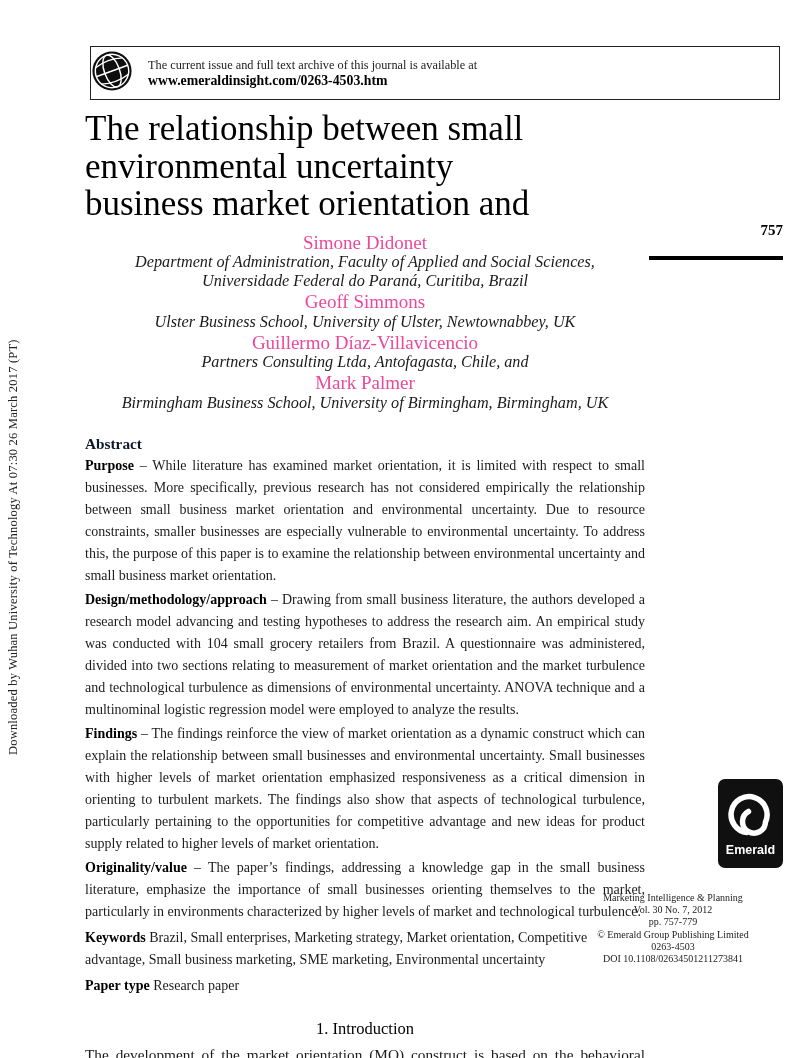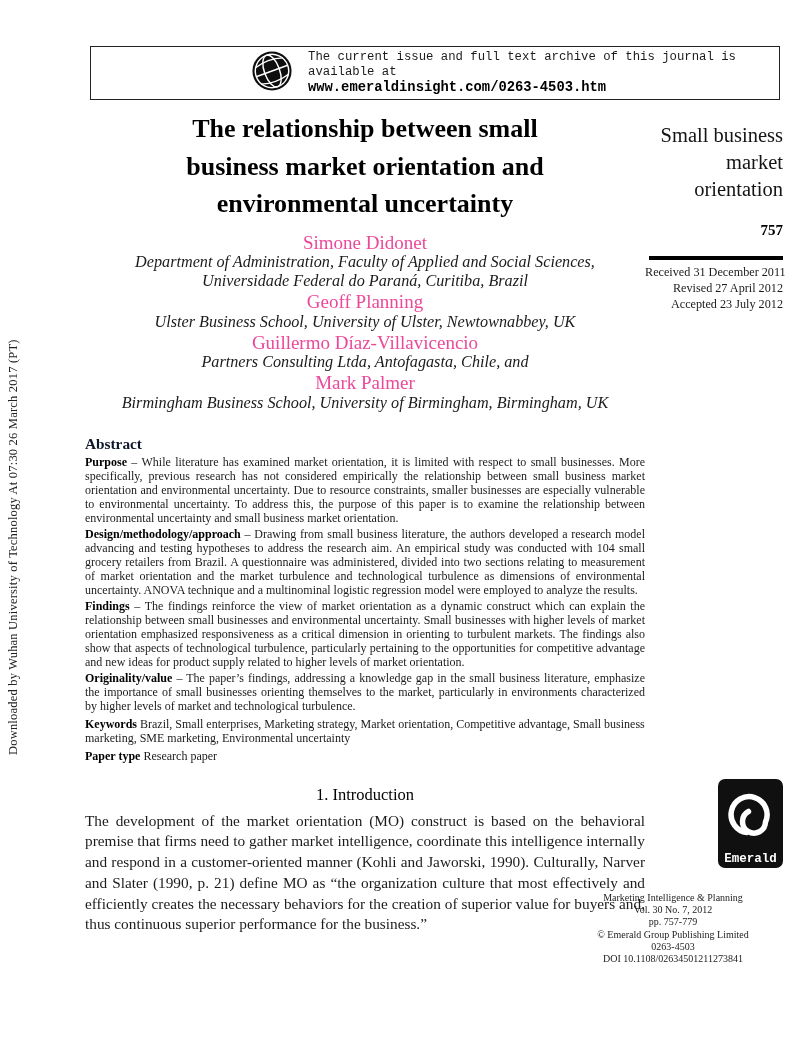--- a/index.html
+++ b/index.html
@@ -14,34 +14,34 @@
     position:absolute; left:6px; top:300px; height:495px;
     writing-mode:vertical-rl; transform:rotate(180deg);
     font-size:12.5px; letter-spacing:.2px; color:#222;
     white-space:nowrap; text-align:center;
   }
 
   
   .banner {
     position:absolute; left:90px; top:46px; width:690px; height:54px;
     border:1.5px solid #222; box-sizing:border-box;
-    display:flex; align-items:center; padding-left:160px; gap:15px;font-family:Liberation Mono, monospace;
+    display:flex; align-items:center; gap:15px;
   }
   .banner-text .l1 { font-size:12.3px; line-height:15px; }
   .banner-text .l2 { font-size:13.8px; line-height:16px; font-weight:bold; color:#000000; }
 
   
   .main { position:absolute; left:85px; top:110px; width:560px; }
-  .title { text-align:center; font-weight:bold; font-size:26px; line-height:37.5px; color:#000; }
+  .title { text-align:left; font-weight:normal; font-size:35px; line-height:37.5px; color:#000; }
   .byline { text-align:center; margin-top:9px; }
   .author-name  { font-size:19px;   line-height:21.5px; color:#ec4899; }
   .author-affil { font-size:16.2px; line-height:19px; font-style:italic; }
 
   .abstract-head { margin-top:22px; font-size:15.3px; font-weight:bold; color:#0f172a; }
-  .abs { margin:2px 0 0 0; font-size:12px; line-height:14px; text-align:justify; }
+  .abs { margin:2px 0 0 0; font-size:14px; line-height:22px; text-align:justify; }
   .abs b { color:#000; }
   .abs.noj { text-align:left; margin-top:4px; }
 
   .section-head { margin-top:22px; font-size:16.5px; font-weight:normal; color:#000;text-align:center; }
   .intro { margin:6px 0 0 0; font-size:15.3px; line-height:20.8px; text-align:justify; }
 
   
   .sidebar-head {
     position:absolute; left:650px; top:122px; width:133px;
     text-align:right; font-size:20.5px; line-height:27px; color:#141414;
@@ -57,22 +57,22 @@
   }
   .history div { white-space:nowrap; }
 
   
   .logo {
     position:absolute; left:718px; top:779px; width:65px; height:89px;
     background:#101010; border-radius:7px;
   }
   .logo svg { position:absolute; left:50%; top:3px; transform:translateX(-50%); }
   .logo-word {
-    position:absolute; bottom:2px; left:0; width:100%; text-align:center;
-    color:#fff; font-family:Liberation Mono, monospace; font-weight:bold; font-size:12.5px;
+    position:absolute; bottom:11px; left:0; width:100%; text-align:center;
+    color:#fff; font-family:Liberation Sans, sans-serif; font-weight:bold; font-size:12.5px;
   }
 
   
   .imprint {
     position:absolute; right:28px; top:892px; width:220px;
     text-align:center; font-size:10px; line-height:12.2px; color:#222;
   }
   .imprint div { white-space:nowrap; }
 </style>
 </head>
@@ -97,57 +97,51 @@
     </span>
     <span class="banner-text">
       <div class="l1">The current issue and full text archive of this journal is available at</div>
       <div class="l2">www.emeraldinsight.com/0263-4503.htm</div>
     </span>
   </div>
 
   <div class="main">
     <div class="title">
       <div>The relationship between small</div>
+      <div>environmental uncertainty</div>
       <div>business market orientation and</div>
-      <div>environmental uncertainty</div>
     </div>
 
     <div class="byline">
       <div class="author-name">Simone Didonet</div>
       <div class="author-affil">Department of Administration, Faculty of Applied and Social Sciences,</div>
       <div class="author-affil">Universidade Federal do Paraná, Curitiba, Brazil</div>
-      <div class="author-name">Geoff Planning</div>
+      <div class="author-name">Geoff Simmons</div>
       <div class="author-affil">Ulster Business School, University of Ulster, Newtownabbey, UK</div>
       <div class="author-name">Guillermo Díaz-Villavicencio</div>
       <div class="author-affil">Partners Consulting Ltda, Antofagasta, Chile, and</div>
       <div class="author-name">Mark Palmer</div>
       <div class="author-affil">Birmingham Business School, University of Birmingham, Birmingham, UK</div>
     </div>
 
     <div class="abstract-head">Abstract</div>
 
     <p class="abs"><b>Purpose</b><span> – While literature has examined market orientation, it is limited with respect to small businesses. More specifically, previous research has not considered empirically the relationship between small business market orientation and environmental uncertainty. Due to resource constraints, smaller businesses are especially vulnerable to environmental uncertainty. To address this, the purpose of this paper is to examine the relationship between environmental uncertainty and small business market orientation.</span></p>
     <p class="abs"><b>Design/methodology/approach</b><span> – Drawing from small business literature, the authors developed a research model advancing and testing hypotheses to address the research aim. An empirical study was conducted with 104 small grocery retailers from Brazil. A questionnaire was administered, divided into two sections relating to measurement of market orientation and the market turbulence and technological turbulence as dimensions of environmental uncertainty. ANOVA technique and a multinominal logistic regression model were employed to analyze the results.</span></p>
     <p class="abs"><b>Findings</b><span> – The findings reinforce the view of market orientation as a dynamic construct which can explain the relationship between small businesses and environmental uncertainty. Small businesses with higher levels of market orientation emphasized responsiveness as a critical dimension in orienting to turbulent markets. The findings also show that aspects of technological turbulence, particularly pertaining to the opportunities for competitive advantage and new ideas for product supply related to higher levels of market orientation.</span></p>
     <p class="abs"><b>Originality/value</b><span> – The paper’s findings, addressing a knowledge gap in the small business literature, emphasize the importance of small businesses orienting themselves to the market, particularly in environments characterized by higher levels of market and technological turbulence.</span></p>
     <p class="abs noj"><b>Keywords</b><span> Brazil, Small enterprises, Marketing strategy, Market orientation, Competitive advantage, Small business marketing, SME marketing, Environmental uncertainty</span></p>
     <p class="abs noj"><b>Paper type</b><span> Research paper</span></p>
 
     <div class="section-head">1. Introduction</div>
     <p class="intro">The development of the market orientation (MO) construct is based on the behavioral premise that firms need to gather market intelligence, coordinate this intelligence internally and respond in a customer-oriented manner (Kohli and Jaworski, 1990). Culturally, Narver and Slater (1990, p. 21) define MO as “the organization culture that most effectively and efficiently creates the necessary behaviors for the creation of superior value for buyers and, thus continuous superior performance for the business.”</p>
   </div>
 
-  <div class="sidebar-head">Small business market orientation</div>
   <div class="page-num">757</div>
   <div class="sidebar-rule"></div>
-  <div class="history">
-    <div>Received 31 December 2011</div>
-    <div>Revised 27 April 2012</div>
-    <div>Accepted 23 July 2012</div>
-  </div>
 
   <div class="logo">
     <svg width="50" height="60" viewBox="0 0 100 100">
       <path d="M42 91 A36 36 0 1 1 79 70 A23 23 0 1 1 45 49" fill="none" stroke="#ffffff" stroke-width="11" stroke-linecap="round"></path>
     </svg>
     <div class="logo-word">Emerald</div>
   </div>
 
   <div class="imprint">
     <div>Marketing Intelligence &amp; Planning</div>

